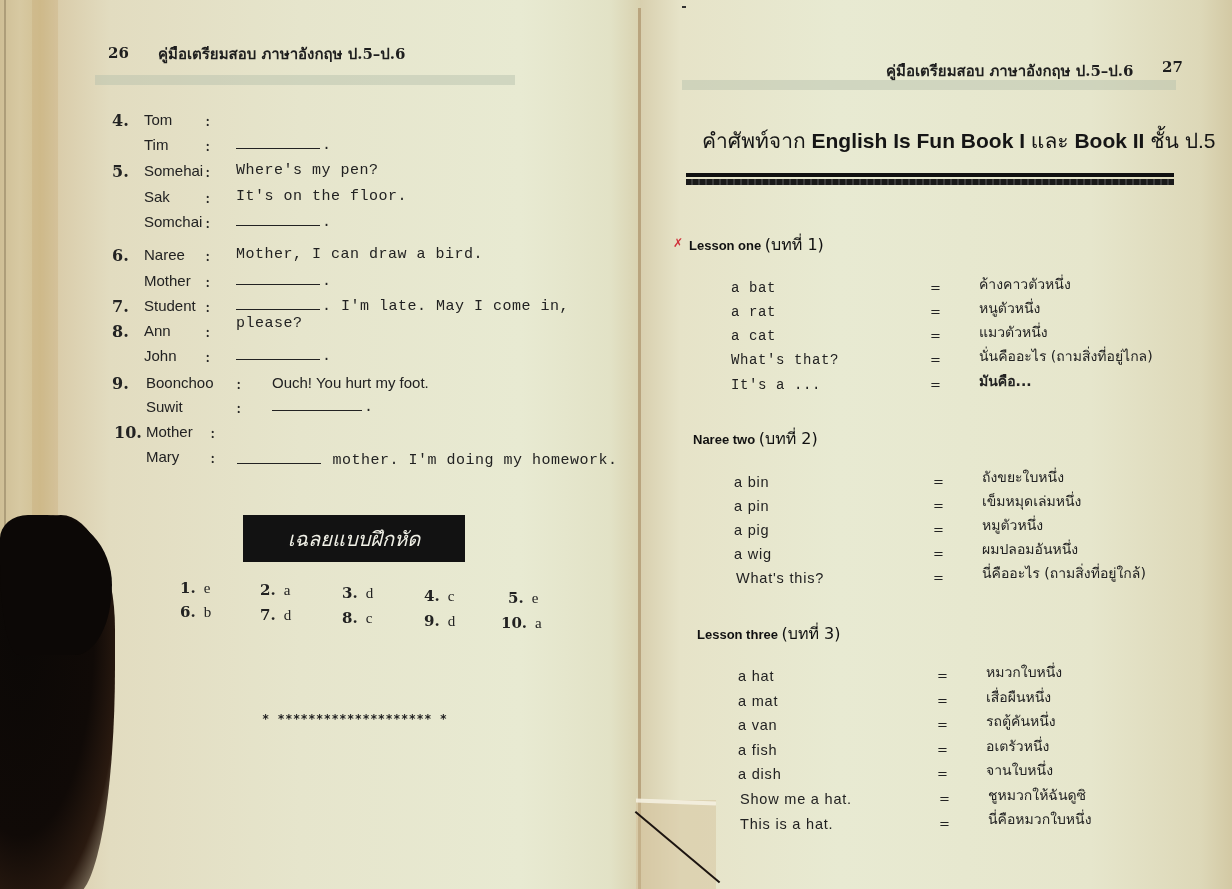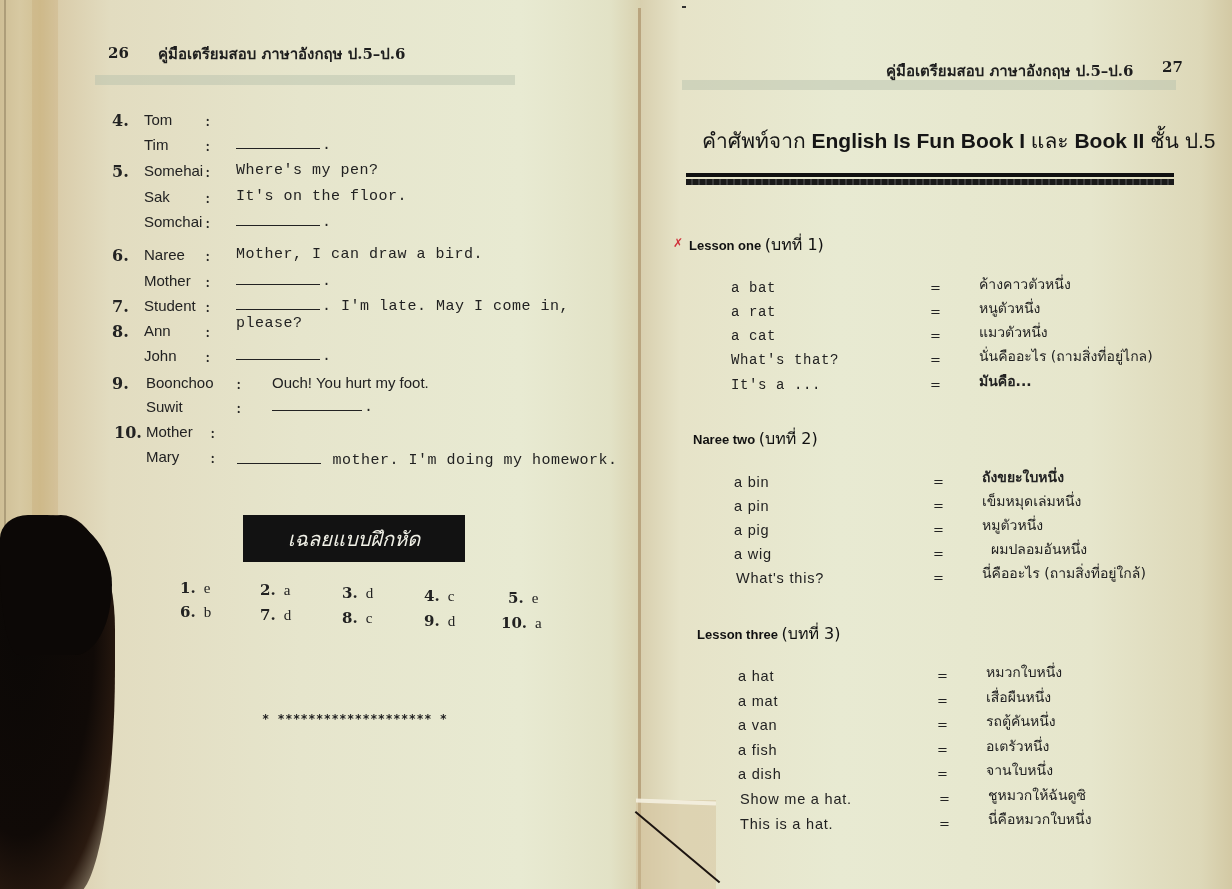--- a/index.html
+++ b/index.html
@@ -189,33 +189,33 @@
   <div class="vocab-th" style="left:979px;top:345px;">นั่นคืออะไร (ถามสิ่งที่อยู่ไกล)</div>
 
   <div class="vocab-en" style="left:731px;top:377px;">It's a ...</div>
   <div class="vocab-eq" style="left:930px;top:377px;">=</div>
   <div class="vocab-th" style="left:979px;top:370px;font-weight:bold;">มันคือ...</div>
 
   <div class="lesson-head" style="left:693px;top:426px;"><span>Naree two </span><span class="th">(บทที่ 2)</span></div>
 
   <div class="vocab-en sans" style="left:734px;top:474px;">a bin</div>
   <div class="vocab-eq" style="left:933px;top:474px;">=</div>
-  <div class="vocab-th" style="left:982px;top:466px;font-weight:bold;">ถังขยะใบหนึ่ง</div>
+  <div class="vocab-th" style="left:982px;top:466px;">ถังขยะใบหนึ่ง</div>
 
   <div class="vocab-en sans" style="left:734px;top:498px;">a pin</div>
   <div class="vocab-eq" style="left:933px;top:498px;">=</div>
   <div class="vocab-th" style="left:982px;top:490px;">เข็มหมุดเล่มหนึ่ง</div>
 
   <div class="vocab-en sans" style="left:734px;top:522px;">a pig</div>
   <div class="vocab-eq" style="left:933px;top:522px;">=</div>
   <div class="vocab-th" style="left:982px;top:514px;">หมูตัวหนึ่ง</div>
 
   <div class="vocab-en sans" style="left:734px;top:546px;">a wig</div>
   <div class="vocab-eq" style="left:933px;top:546px;">=</div>
-  <div class="vocab-th" style="left:982px;top:538px;margin-left:9px;">ผมปลอมอันหนึ่ง</div>
+  <div class="vocab-th" style="left:982px;top:538px;">ผมปลอมอันหนึ่ง</div>
 
   <div class="vocab-en sans" style="left:736px;top:570px;">What's this?</div>
   <div class="vocab-eq" style="left:933px;top:570px;">=</div>
   <div class="vocab-th" style="left:982px;top:562px;">นี่คืออะไร (ถามสิ่งที่อยู่ใกล้)</div>
 
   <div class="lesson-head" style="left:697px;top:621px;"><span>Lesson three </span><span class="th">(บทที่ 3)</span></div>
 
   <div class="vocab-en sans" style="left:738px;top:668px;">a hat</div>
   <div class="vocab-eq" style="left:937px;top:668px;">=</div>
   <div class="vocab-th" style="left:986px;top:661px;">หมวกใบหนึ่ง</div>

